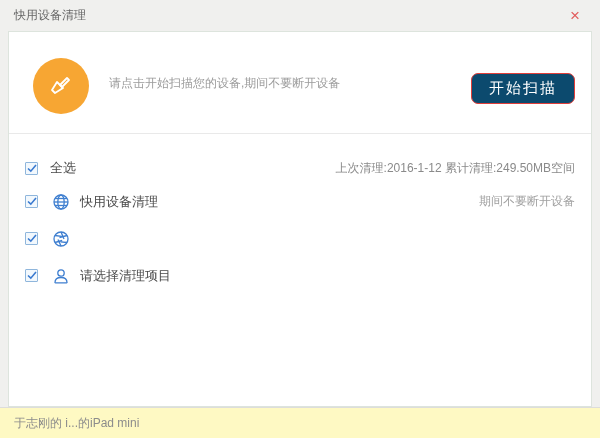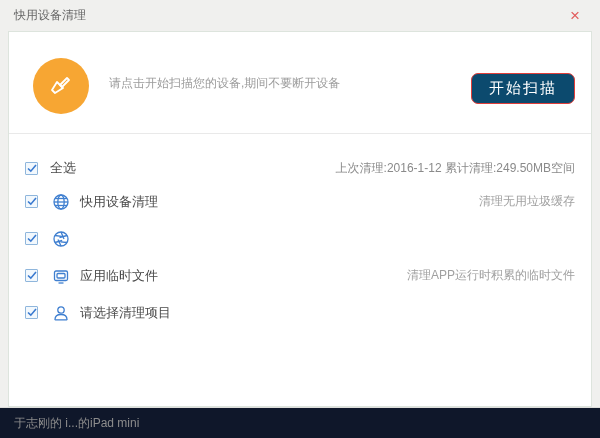--- a/index.html
+++ b/index.html
@@ -97,21 +97,21 @@
   .select-all-row .row-label { margin-left: 12px; }
   .row-spacer { flex: 1; }
   .row-desc { font-size: 12px; color: #a0a0a0; }
   .stats-text { font-size: 12px; color: #8a8a8a; }
 
   
   .statusbar {
     position: absolute;
     left: 0; right: 0; bottom: 0;
     height: 31px;
-    background: #0f172a;
+    background: #fef9c3;
     border-top: 1px solid #dddddb;
     display: flex;
     align-items: center;
     padding-left: 14px;
   }
   .status-text { font-size: 12px; color: #8c8c8c; }
 </style>
 </head>
 <body>
 
@@ -158,21 +158,21 @@
         <svg width="18" height="18" viewBox="0 0 18 18" fill="none" stroke="#3f7fd0" stroke-width="1.3">
           <circle cx="9" cy="9" r="7"></circle>
           <ellipse cx="9" cy="9" rx="3.2" ry="7"></ellipse>
           <line x1="2" y1="9" x2="16" y2="9"></line>
           <line x1="3" y1="5.5" x2="15" y2="5.5"></line>
           <line x1="3" y1="12.5" x2="15" y2="12.5"></line>
         </svg>
       </span>
       <span class="row-label">快用设备清理</span>
       <span class="row-spacer"></span>
-      <span class="row-desc">清理无用垃圾缓存</span>
+      <span class="row-desc">期间不要断开设备</span>
     </div>
 
     <div class="row">
       <span class="checkbox">
         <svg width="10" height="9" viewBox="0 0 10 9">
             <polyline points="1,4.5 3.8,7.2 9,1" fill="none" stroke="#3a7ad0" stroke-width="1.6"></polyline>
           </svg>
       </span>
       <span class="row-icon">
         <svg width="18" height="18" viewBox="0 0 18 18" fill="none" stroke="#3f7fd0" stroke-width="1.3">
@@ -181,37 +181,20 @@
           <line x1="15.1" y1="5.5" x2="7.5" y2="7.5"></line>
           <line x1="15.1" y1="12.5" x2="8.5" y2="11.8"></line>
           <line x1="9" y1="16" x2="6" y2="9.5"></line>
           <line x1="2.9" y1="12.5" x2="10.2" y2="10.5"></line>
           <line x1="2.9" y1="5.5" x2="9.8" y2="6.4"></line>
         </svg>
       </span>
       <span class="row-spacer"></span>
     </div>
 
-    <div class="row">
-      <span class="checkbox">
-        <svg width="10" height="9" viewBox="0 0 10 9">
-            <polyline points="1,4.5 3.8,7.2 9,1" fill="none" stroke="#3a7ad0" stroke-width="1.6"></polyline>
-          </svg>
-      </span>
-      <span class="row-icon">
-        <svg width="18" height="18" viewBox="0 0 18 18" fill="none" stroke="#3f7fd0" stroke-width="1.3" stroke-linejoin="round">
-          <rect x="2.5" y="4" width="13" height="9.5" rx="1.5"></rect>
-          <rect x="5" y="6.5" width="8" height="4.5" rx="1"></rect>
-          <line x1="6.5" y1="16" x2="11.5" y2="16"></line>
-        </svg>
-      </span>
-      <span class="row-label">应用临时文件</span>
-      <span class="row-spacer"></span>
-      <span class="row-desc">清理APP运行时积累的临时文件</span>
-    </div>
 
     <div class="row">
       <span class="checkbox">
         <svg width="10" height="9" viewBox="0 0 10 9">
             <polyline points="1,4.5 3.8,7.2 9,1" fill="none" stroke="#3a7ad0" stroke-width="1.6"></polyline>
           </svg>
       </span>
       <span class="row-icon">
         <svg width="18" height="18" viewBox="0 0 18 18" fill="none" stroke="#3f7fd0" stroke-width="1.3" stroke-linecap="round">
           <circle cx="9" cy="6" r="3.2"></circle>

